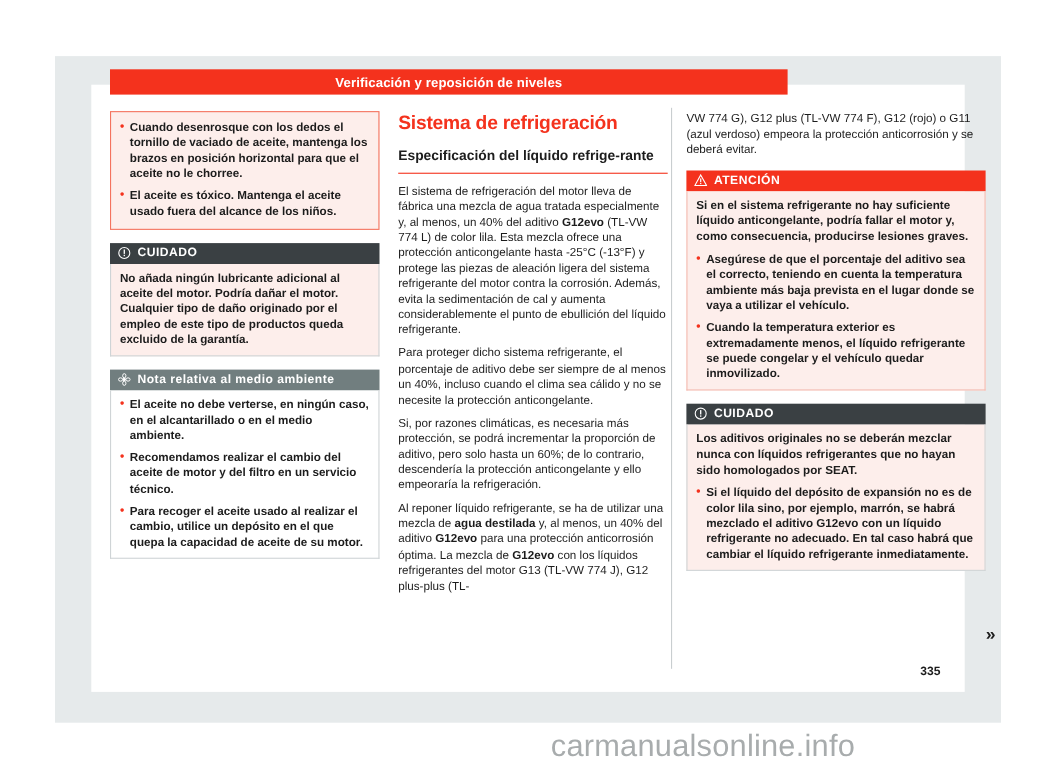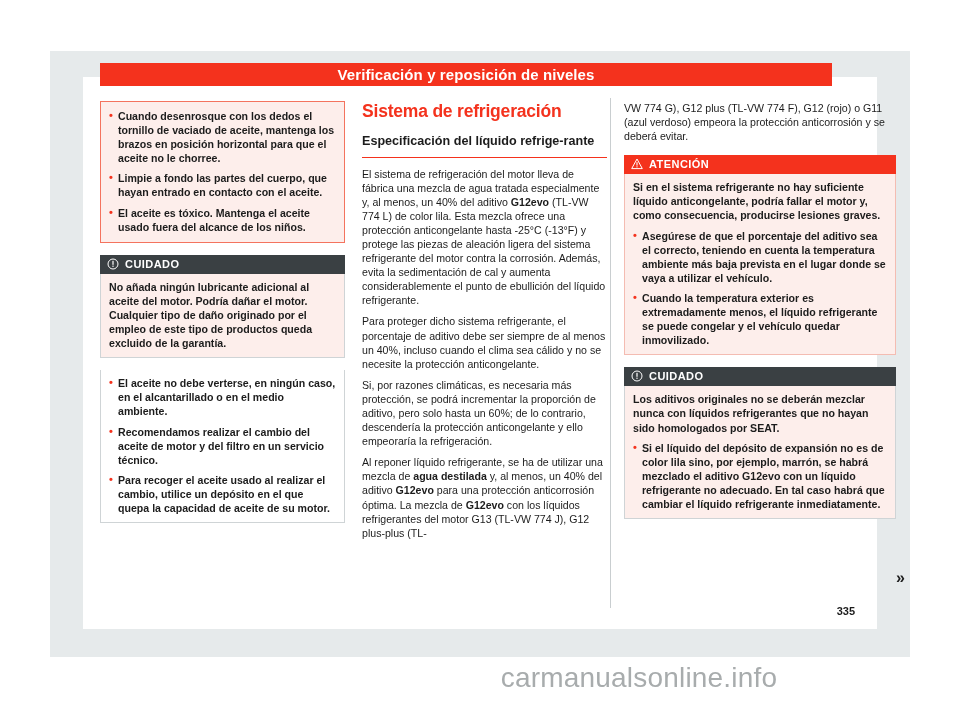--- a/index.html
+++ b/index.html
@@ -24,24 +24,24 @@
     position: absolute;
     left: 83px; top: 77px;
     width: 794px; height: 552px;
     background: #ffffff;
   }
 
   
   .running-header {
     position: absolute;
     left: 17px; top: -14px;
-    width: 732px; height: 23px;
+    width: 616px; height: 23px;
     background: #f4321d;
     color: #ffffff;
-    font-size: 15px;
+    font-size: 12px;
     font-weight: 700;
     letter-spacing: .1px;
     display: flex;
     align-items: center;
     justify-content: center;
   }
 
   .columns {
     position: absolute;
     left: 17px; top: 24px;
@@ -205,21 +205,20 @@
 
     <div class="vrule"></div>
 
     <div class="columns">
 
       <div class="col col1">
 
         <div class="box bullets-plain">
           <div class="box-body">
             <p class="bullet-line">Cuando desenrosque con los dedos el tornillo de vaciado de aceite, mantenga los brazos en posición horizontal para que el aceite no le chorree.</p>
-            <p class="bullet-line">Limpie a fondo las partes del cuerpo, que hayan entrado en contacto con el aceite.</p>
             <p class="bullet-line">El aceite es tóxico. Mantenga el aceite usado fuera del alcance de los niños.</p>
           </div>
         </div>
 
         <div class="box caution">
           <div class="box-head">
             <span class="glyph">
               <svg width="12" height="12" viewBox="0 0 12 12" aria-hidden="true">
                 <circle cx="6" cy="6" r="5" fill="none" stroke="#ffffff" stroke-width="1"></circle>
                 <rect x="5.4" y="2.8" width="1.2" height="4" fill="#ffffff"></rect>
@@ -227,20 +226,32 @@
               </svg>
             </span>
             <span>CUIDADO</span>
           </div>
           <div class="box-body">
             <p>No añada ningún lubricante adicional al aceite del motor. Podría dañar el motor. Cualquier tipo de daño originado por el empleo de este tipo de productos queda excluido de la garantía.</p>
           </div>
         </div>
 
         <div class="box environment">
+          <div class="box-head">
+            <span class="glyph">
+              <svg width="12" height="12" viewBox="0 0 12 12" aria-hidden="true">
+                <circle cx="6" cy="6" r="1.5" fill="#ffffff"></circle>
+                <ellipse cx="6" cy="2.6" rx="1.5" ry="1.9" fill="none" stroke="#ffffff" stroke-width="0.9"></ellipse>
+                <ellipse cx="6" cy="9.4" rx="1.5" ry="1.9" fill="none" stroke="#ffffff" stroke-width="0.9"></ellipse>
+                <ellipse cx="2.6" cy="6" rx="1.9" ry="1.5" fill="none" stroke="#ffffff" stroke-width="0.9"></ellipse>
+                <ellipse cx="9.4" cy="6" rx="1.9" ry="1.5" fill="none" stroke="#ffffff" stroke-width="0.9"></ellipse>
+              </svg>
+            </span>
+            <span>Nota relativa al medio ambiente</span>
+          </div>
           <div class="box-body">
             <p class="bullet-line">El aceite no debe verterse, en ningún caso, en el alcantarillado o en el medio ambiente.</p>
             <p class="bullet-line">Recomendamos realizar el cambio del aceite de motor y del filtro en un servicio técnico.</p>
             <p class="bullet-line">Para recoger el aceite usado al realizar el cambio, utilice un depósito en el que quepa la capacidad de aceite de su motor.</p>
           </div>
         </div>
 
       </div>
 
       <div class="col col2">

